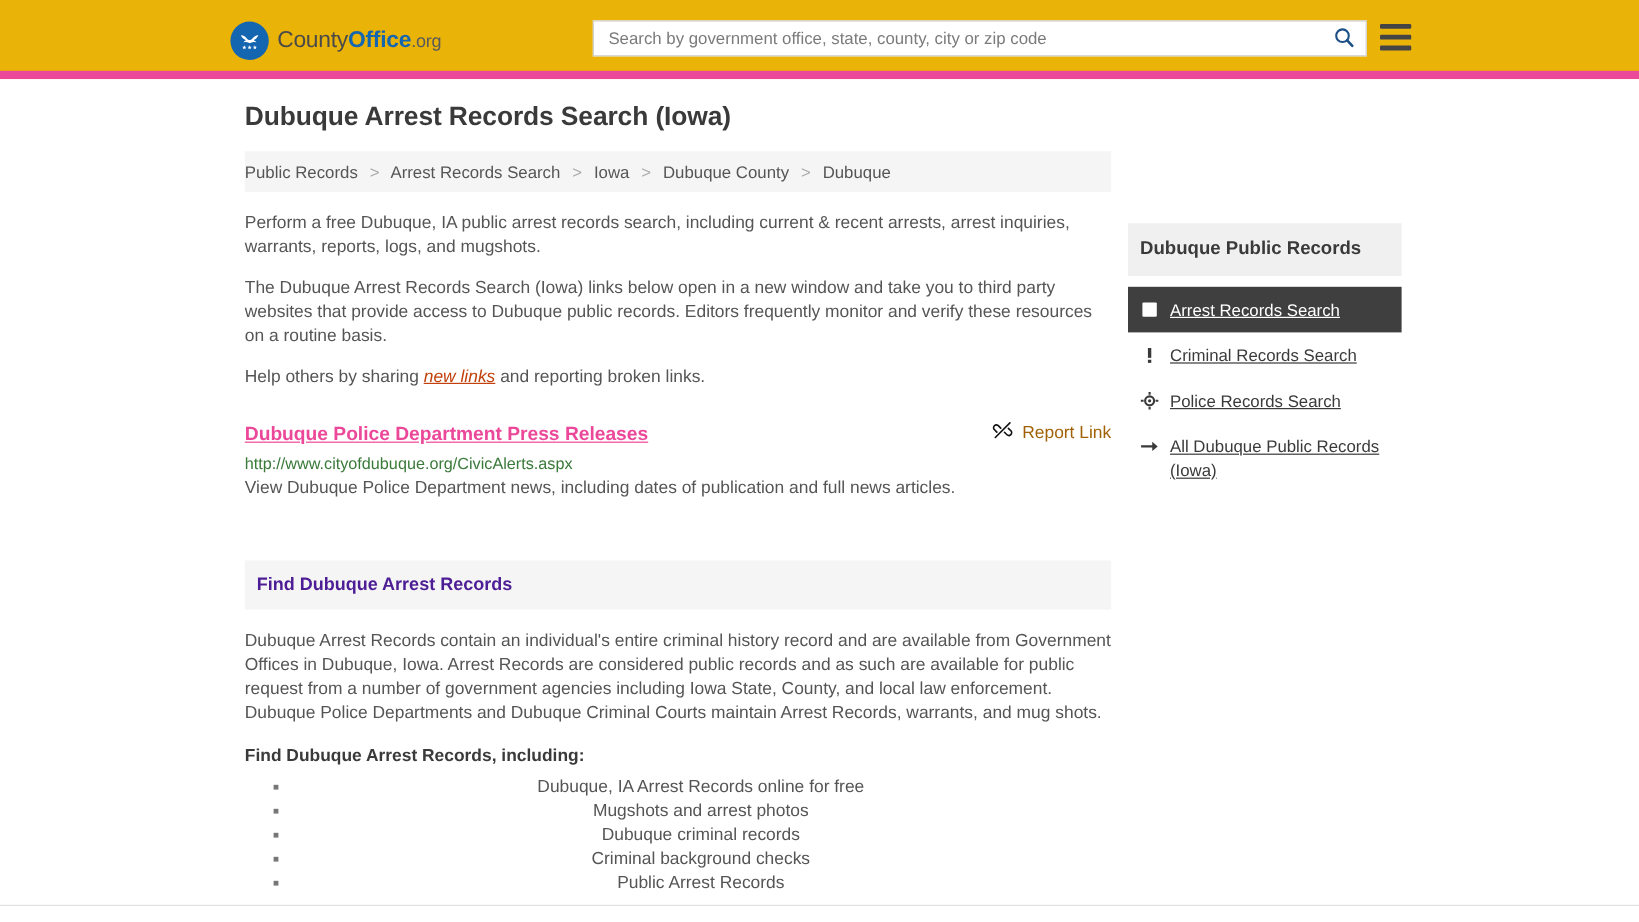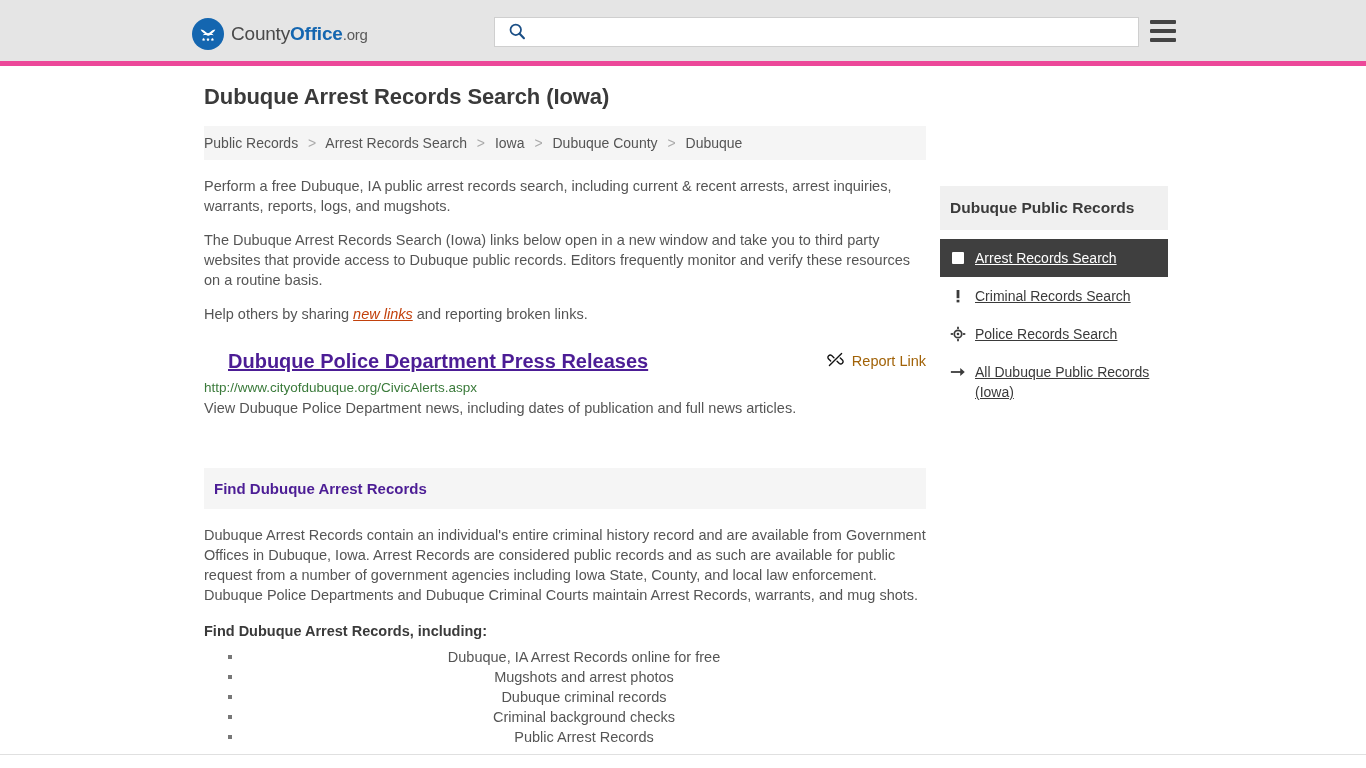--- a/index.html
+++ b/index.html
@@ -8,22 +8,22 @@
     width: 1366px; height: 768px;
     background: #ffffff;
     font-family: "Liberation Sans", sans-serif;
     overflow: hidden;
   }
 
   
   .site-header {
     width: 1366px;
     height: 66px;
-    background: #e5e5e5;
-    border-bottom: 5px solid #ec4899;
+    background: #eab308;
+    border-bottom: 7px solid #ec4899;
     display: flex;
     align-items: center;
     position: relative;
   }
   .logo-wrap {
     display: flex;
     align-items: center;
     position: absolute;
     left: 192px;
     top: 18px;
@@ -144,25 +144,24 @@
   }
 
   
   .link-entry { margin-top: 26px; }
   .link-row {
     display: flex;
     align-items: baseline;
     justify-content: space-between;
   }
   .link-title {
-    font-size: 20px;
-    font-weight: bold;
-    color: #4c1d95;
+    font-size: 16px;
+    font-weight: bold;
+    color: #ec4899;
     text-decoration: underline;
-    margin-left: 24px;
   }
   .report-link {
     display: flex;
     align-items: center;
     gap: 8px;
     color: #a16207;
     font-size: 14.5px;
     text-decoration: none;
     white-space: nowrap;
   }
@@ -266,20 +265,21 @@
         <path d="M4 7c2.5 0 4 1.2 5.2 2.6C10 10.6 11 11.2 12 11.2s2-0.6 2.8-1.6C16 8.2 17.5 7 20 7c-1 2.2-2.6 3.6-4.2 4.4 1.1 0.5 2 1.3 2.4 2.1-1.8-0.5-3.6-0.4-4.9 0.2-0.8 0.4-1.3 0.4-2.1 0-1.3-0.6-3.1-0.7-4.9-0.2 0.4-0.8 1.3-1.6 2.4-2.1C6.6 10.6 5 9.2 4 7z" fill="#ffffff"></path>
         <path d="M7.2 16.1l0.55 1.2 1.3 0.15-0.97 0.9 0.26 1.3-1.14-0.66-1.14 0.66 0.26-1.3-0.97-0.9 1.3-0.15z" fill="#ffffff"></path>
         <path d="M12 16.1l0.55 1.2 1.3 0.15-0.97 0.9 0.26 1.3L12 19l-1.14 0.66 0.26-1.3-0.97-0.9 1.3-0.15z" fill="#ffffff"></path>
         <path d="M16.8 16.1l0.55 1.2 1.3 0.15-0.97 0.9 0.26 1.3-1.14-0.66-1.14 0.66 0.26-1.3-0.97-0.9 1.3-0.15z" fill="#ffffff"></path>
       </svg>
     </span>
     <span class="logo-text"><span>County</span><span class="b">Office</span><span class="tld">.org</span></span>
   </a>
 
   <div class="search-wrap">
+    <input class="search-input" type="text" placeholder="Search by government office, state, county, city or zip code" style="">
     <button class="search-btn">
       <span>
         <svg width="20" height="20" viewBox="0 0 24 24" aria-hidden="true">
           <circle cx="10.5" cy="10.5" r="6.3" fill="none" stroke="#1b4f86" stroke-width="2.1"></circle>
           <line x1="15.2" y1="15.2" x2="20.3" y2="20.6" stroke="#1b4f86" stroke-width="2.6" stroke-linecap="round"></line>
         </svg>
       </span>
     </button>
   </div>
 

